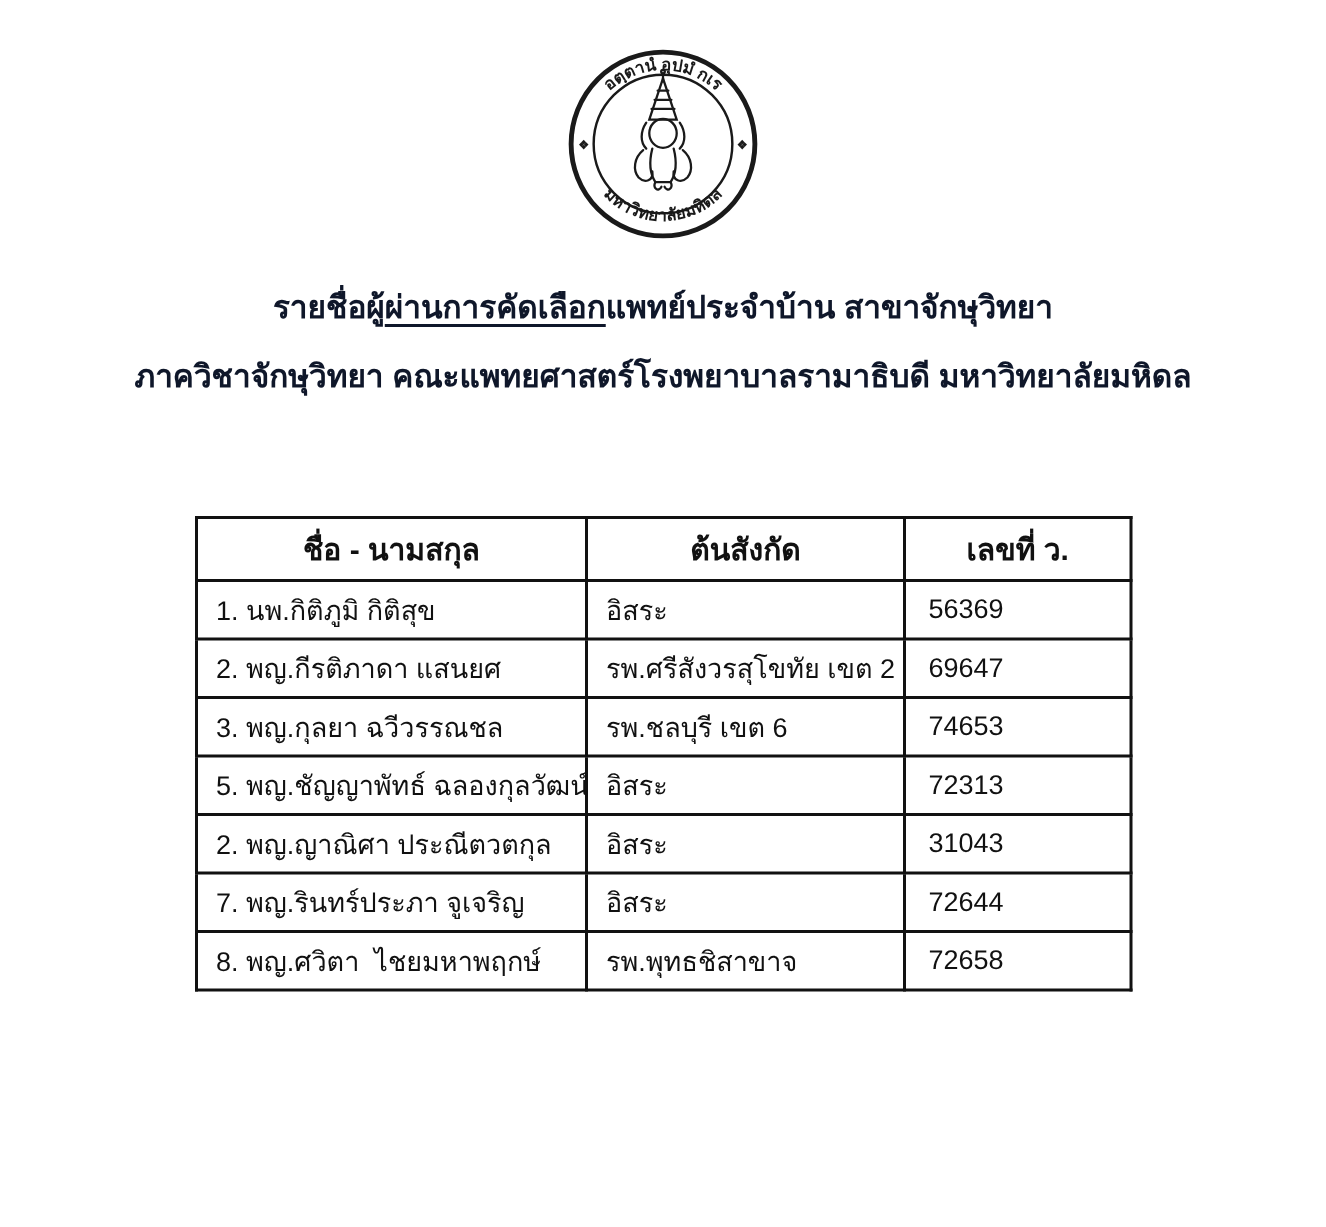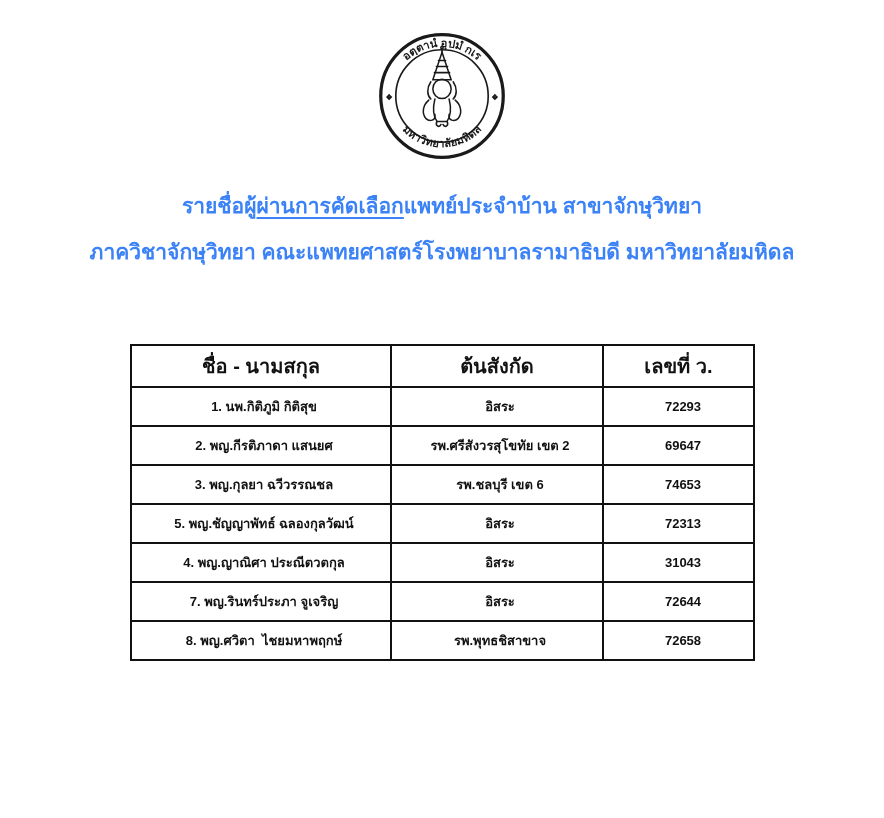--- a/index.html
+++ b/index.html
@@ -29,21 +29,21 @@
     font-weight: bold;
   }
   .title-block {
     position: absolute;
     top: 183px;
     left: 0;
     width: 100%;
     text-align: center;
     font-weight: bold;
     font-size: 21px;
-    color: #3b82f6;
+    color: #0f172a;
   }
   .title-line {
     height: 46px;
     line-height: 46px;
     white-space: pre;
   }
   .underlined {
     text-decoration: underline;
     text-decoration-thickness: 1.5px;
     text-underline-offset: 4px;
@@ -68,23 +68,23 @@
   .doc-table th {
     height: 42px;
     font-size: 20px;
     font-weight: bold;
     text-align: center;
     vertical-align: middle;
     white-space: pre;
   }
   .doc-table td {
     height: 39px;
-    font-size: 13px;
-    font-weight: bold;
-    text-align: center;
+    font-size: 18px;
+    font-weight: normal;
+    text-align: left;
     vertical-align: middle;
     padding: 0 6px 0 12px;
     white-space: pre;
   }
   .doc-table td.num { padding-left: 15px; }
 </style>
 </head>
 <body>
 
 <div class="page">
@@ -137,39 +137,39 @@
       <tr>
         <th>ชื่อ - นามสกุล</th>
         <th>ต้นสังกัด</th>
         <th>เลขที่ ว.</th>
       </tr>
     </thead>
     <tbody>
       <tr>
         <td>1. นพ.กิติภูมิ กิติสุข</td>
         <td>อิสระ</td>
-        <td class="num">72293</td>
+        <td class="num">56369</td>
       </tr>
       <tr>
         <td>2. พญ.กีรติภาดา แสนยศ</td>
         <td>รพ.ศรีสังวรสุโขทัย เขต 2</td>
         <td class="num">69647</td>
       </tr>
       <tr>
         <td>3. พญ.กุลยา ฉวีวรรณชล</td>
         <td>รพ.ชลบุรี เขต 6</td>
         <td class="num">74653</td>
       </tr>
       <tr>
         <td>5. พญ.ชัญญาพัทธ์ ฉลองกุลวัฒน์</td>
         <td>อิสระ</td>
         <td class="num">72313</td>
       </tr>
       <tr>
-        <td>4. พญ.ญาณิศา ประณีตวตกุล</td>
+        <td>2. พญ.ญาณิศา ประณีตวตกุล</td>
         <td>อิสระ</td>
         <td class="num">31043</td>
       </tr>
       <tr>
         <td>7. พญ.รินทร์ประภา จูเจริญ</td>
         <td>อิสระ</td>
         <td class="num">72644</td>
       </tr>
       <tr>
         <td>8. พญ.ศวิตา  ไชยมหาพฤกษ์</td>

